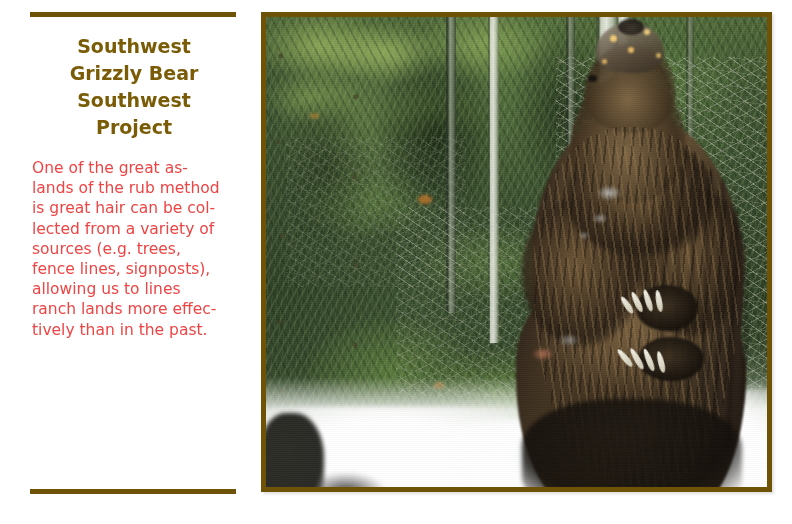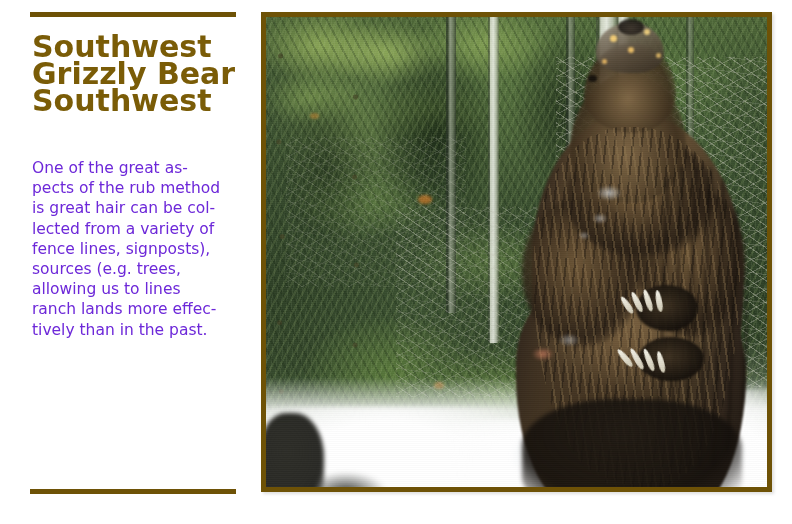--- a/index.html
+++ b/index.html
@@ -41,34 +41,35 @@
   #rule-top { position: absolute; left: 0; top: 0; }
   #rule-bottom { position: absolute; left: 0; top: 477px; }
 
   #project-title {
     position: absolute;
     left: 2px;
     top: 21px;
     width: 204px;
     margin: 0;
     color: #7a5c07;
-    font-size: 30px;
+    font-size: 19px;
     font-weight: bold;
     line-height: 27px;
     letter-spacing: 0px;
     font-family: "DejaVu Sans", "Liberation Sans", sans-serif;
+    text-align: center;
   }
 
   #project-body {
     position: absolute;
     left: 2px;
     top: 146px;
     width: 206px;
     margin: 0;
-    color: #6d28d9;
+    color: #ef4444;
     font-size: 15.5px;
     line-height: 20.2px;
     font-family: "DejaVu Sans", "Liberation Sans", sans-serif;
   }
   #project-body .ln { display: block; white-space: pre; }
 
   
   #photo-frame {
     position: absolute;
     left: 261px;
@@ -225,29 +226,30 @@
 <div id="page">
 
   <div id="text-column">
 
     <div class="rule" id="rule-top"></div>
 
     <h1 id="project-title">
       <span class="tl">Southwest</span><br>
       <span class="tl">Grizzly Bear</span><br>
       <span class="tl">Southwest</span><br>
+      <span class="tl">Project</span>
     </h1>
 
     <p id="project-body">
       <span class="ln">One of the great as-</span>
-      <span class="ln">pects of the rub method</span>
+      <span class="ln">lands of the rub method</span>
       <span class="ln">is great hair can be col-</span>
       <span class="ln">lected from a variety of</span>
+      <span class="ln">sources (e.g. trees,</span>
       <span class="ln">fence lines, signposts),</span>
-      <span class="ln">sources (e.g. trees,</span>
       <span class="ln">allowing us to lines</span>
       <span class="ln">ranch lands more effec-</span>
       <span class="ln">tively than in the past.</span>
     </p>
 
     <div class="rule" id="rule-bottom"></div>
   </div>
 
   <div id="photo-frame">
     <div id="photo" aria-label="A grizzly bear standing upright on its hind legs with head tilted back, rubbing against a tree trunk in a snowy conifer forest">

